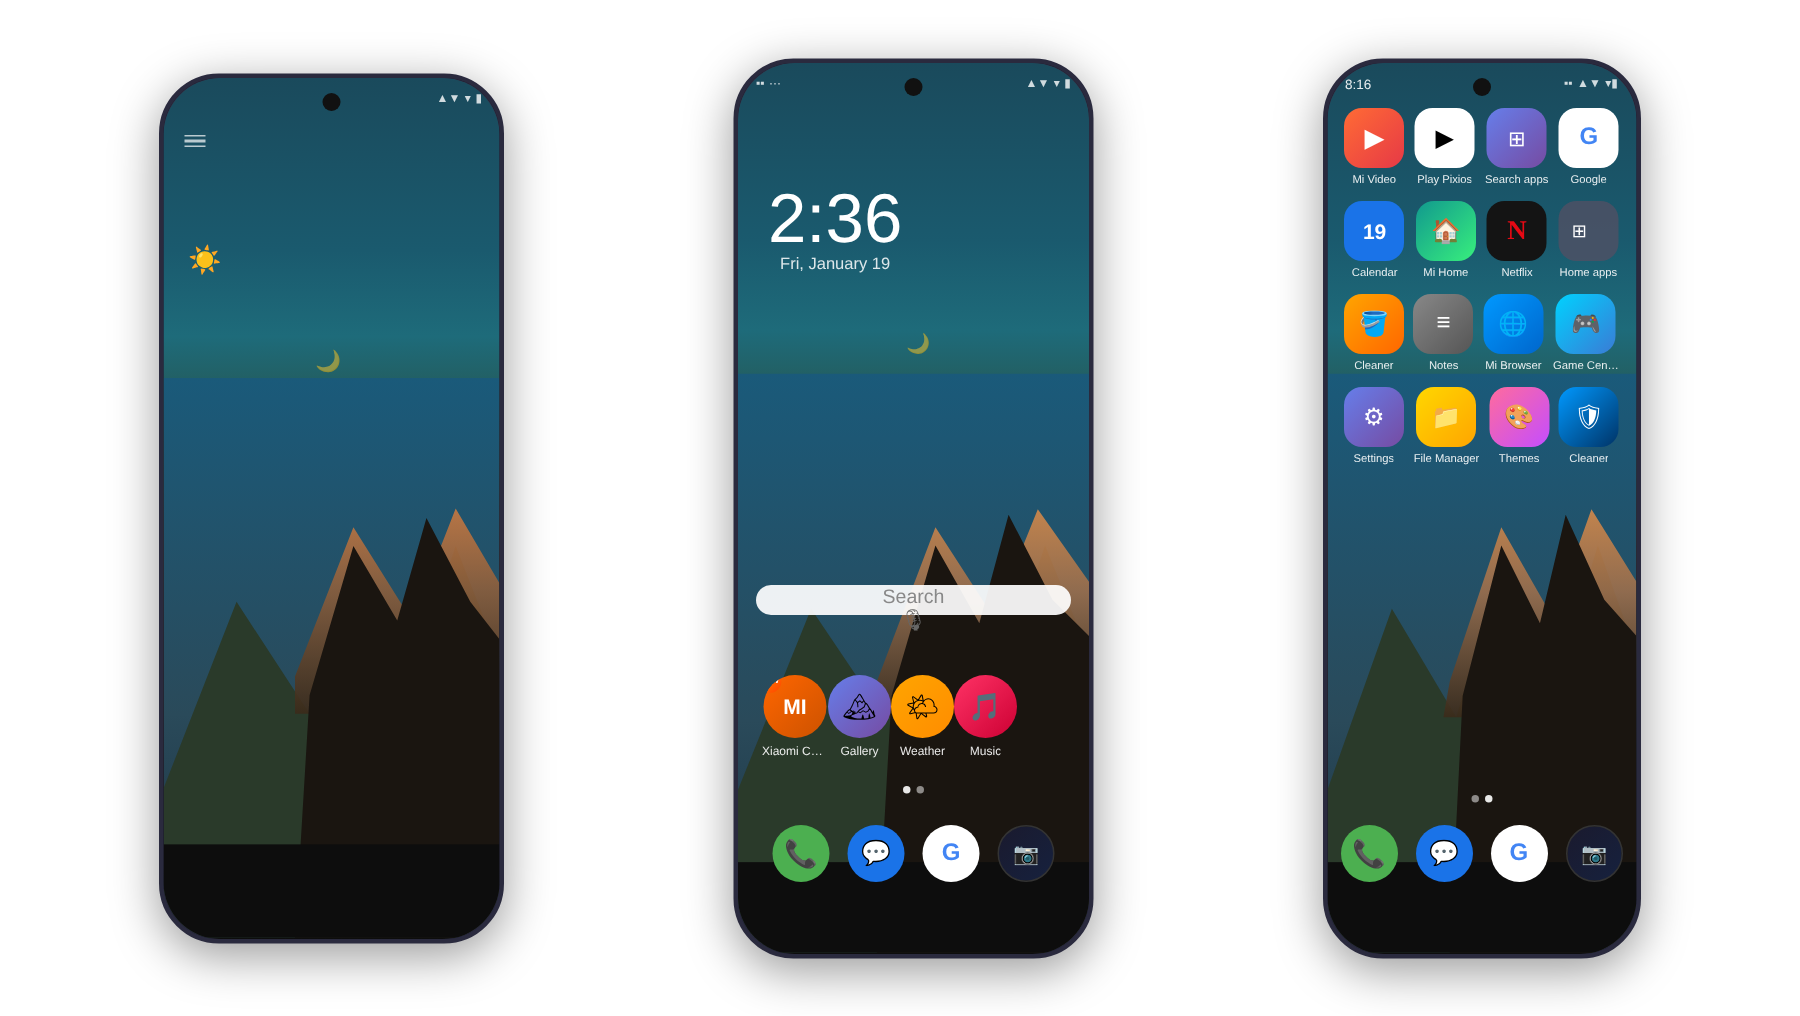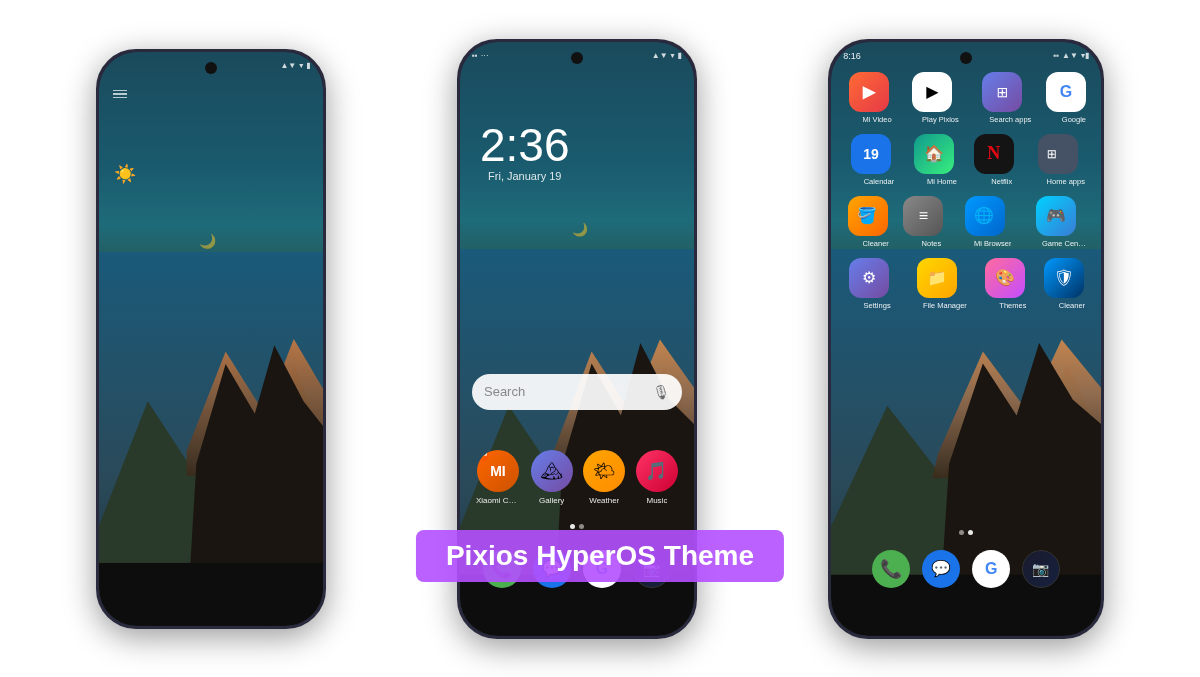--- a/index.html
+++ b/index.html
@@ -42,21 +42,21 @@
       width: 230px;
       height: 580px;
     }
 
     .phone-center {
       width: 240px;
       height: 600px;
     }
 
     .phone-right {
-      width: 276px;
+      width: 212px;
       height: 600px;
     }
 
     
     .notch {
       position: absolute;
       top: 10px;
       left: 50%;
       transform: translateX(-50%);
       width: 12px;
@@ -150,48 +150,49 @@
       color: rgba(255,255,255,0.85);
       margin-top: 2px;
     }
 
     
     .search-bar {
       position: absolute;
       bottom: 38%;
       left: 12px;
       right: 12px;
-      height: 36px;
+      height: 20px;
       background: rgba(255,255,255,0.92);
       border-radius: 18px;
       display: flex;
       align-items: center;
       padding: 0 12px;
       z-index: 5;
+      flex-direction: column;
     }
 
     .search-text {
       flex: 1;
       font-size: 13px;
       color: #888;
     }
 
     .mic-icon {
       font-size: 14px;
       color: #666;
     }
 
     
     .app-row {
       position: absolute;
       bottom: 22%;
       left: 0;
       right: 0;
       display: flex;
-      justify-content: space-between;
+      justify-content: flex-start;
       padding: 0 16px;
       z-index: 5;
     }
 
     .app-icon {
       display: flex;
       flex-direction: column;
       align-items: center;
       gap: 4px;
     }
@@ -273,21 +274,20 @@
     }
 
     .app-icon-small-label {
       font-size: 7.5px;
       color: rgba(255,255,255,0.9);
       text-align: center;
       max-width: 44px;
       overflow: hidden;
       text-overflow: ellipsis;
       white-space: nowrap;
-      margin-left: 16px;
     }
 
     
     .title-banner {
       position: absolute;
       bottom: 95px;
       left: 50%;
       transform: translateX(-50%);
       background: rgba(180, 80, 255, 0.9);
       padding: 10px 30px;
@@ -718,17 +718,14 @@
         </div>
         <div class="dock-icon bg-camera" style="border-radius:50%;">
           <span style="font-size:14px;">📷</span>
         </div>
       </div>
 
       <div class="home-indicator"></div>
     </div>
   </div>
 
-  <div class="title-banner">
-    <span class="title-text">Pixios HyperOS Theme</span>
-  </div>
 
 </div>
 
 </body></html>

